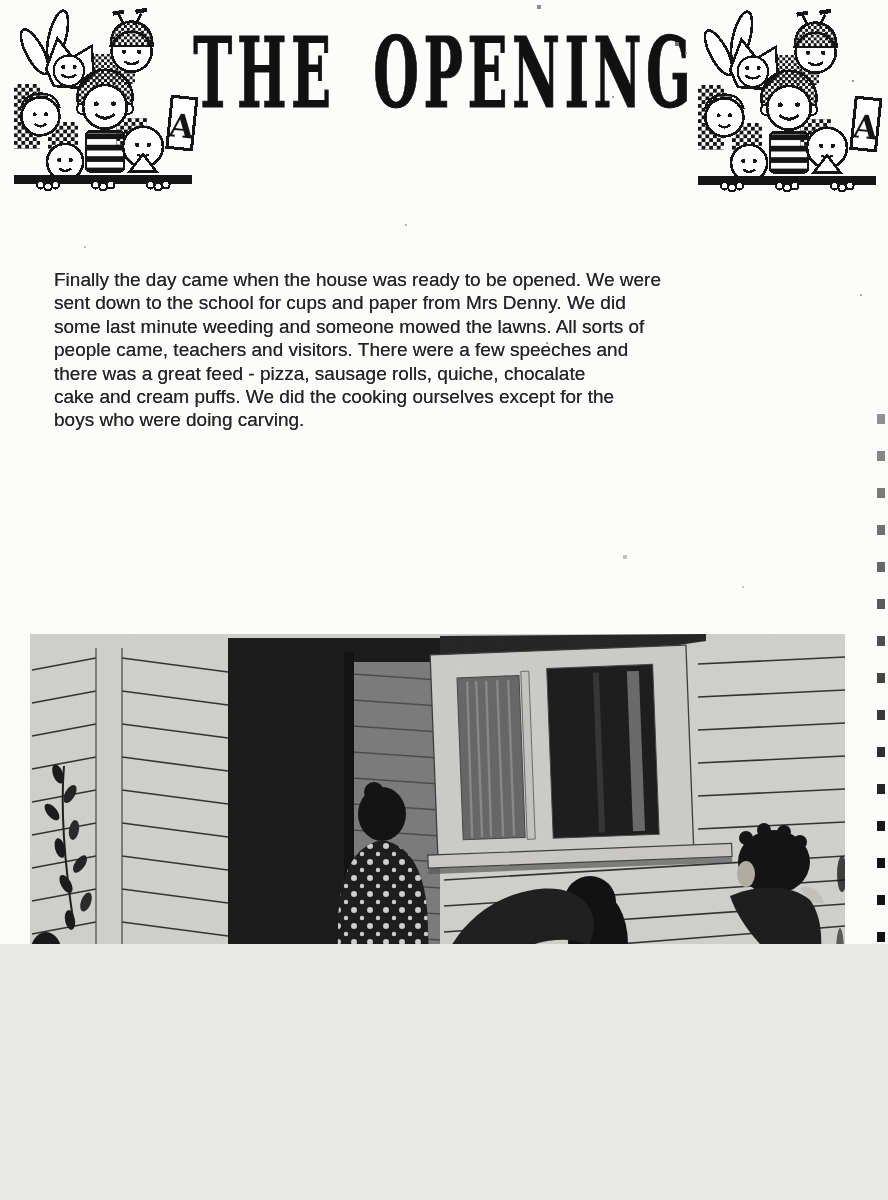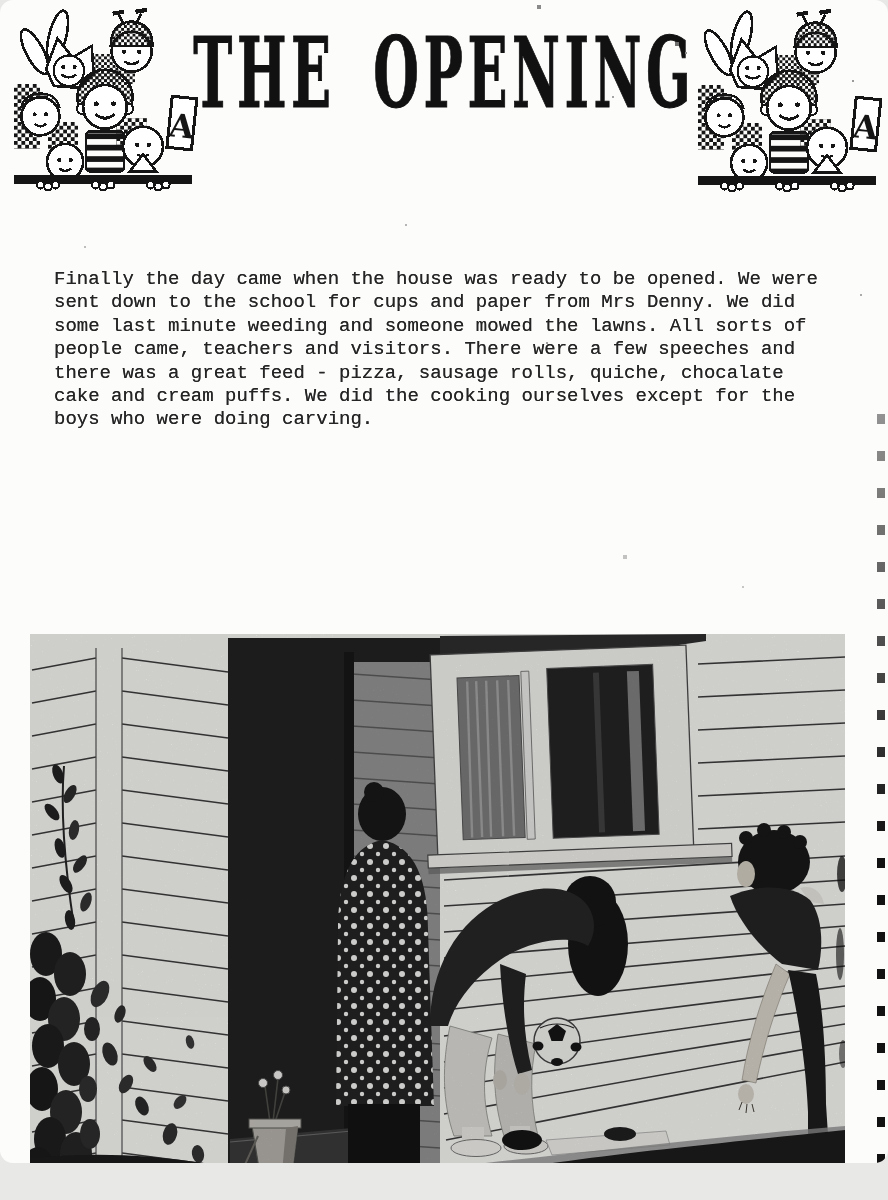--- a/index.html
+++ b/index.html
@@ -1,39 +1,38 @@
 <!DOCTYPE html>
 <html><head>
 <meta charset="utf-8">
 <style>
   html,body { margin:0; padding:0; background:#e8e8e6; }
   .page {
-    position:relative; width:888px; height:1163px; margin:0 auto;
+    position:relative; width:888px; height:944px; margin:0 auto;
     background:#fcfcfb; overflow:hidden;
     font-family:"DejaVu Sans Mono", monospace;
-    border-radius:13px;
   }
   .masthead {
     position:absolute; left:0; top:24px; width:100%;
     display:flex; justify-content:center; pointer-events:none;
   }
   .masthead .title {
     font-family:"DejaVu Serif", serif; font-weight:bold;
     font-size:92px; line-height:92px; color:#161616;
     letter-spacing:8px; word-spacing:26px; white-space:nowrap;
     transform:scale(0.57,1.06); transform-origin:50% 0;
     -webkit-text-stroke:1px #161616;
     filter:contrast(1.05);
   }
   .clipart { position:absolute; width:190px; height:190px; }
   .clipart.left  { left:10px;  top:8px; }
   .clipart.right { left:694px; top:9px; }
   .body-text {
     position:absolute; left:54px; margin:0;
-    font-family:Liberation Mono, monospace;
+    font-family:Liberation Sans, sans-serif;
     font-size:19px; line-height:23.4px; letter-spacing:0;
     color:#242424; white-space:pre;
     text-shadow:0 0 0.5px rgba(25,25,25,0.8);
   }
   .para-1 { top:268px; }
   .para-2 { top:456px; }
   .photo { position:absolute; left:30px; top:634px; width:815px; height:553px; }
   .binding-marks {
     position:absolute; left:877px; top:414px; width:8px; height:786px;
     background:repeating-linear-gradient(180deg,#121212 0 10px, transparent 10px 37px);

